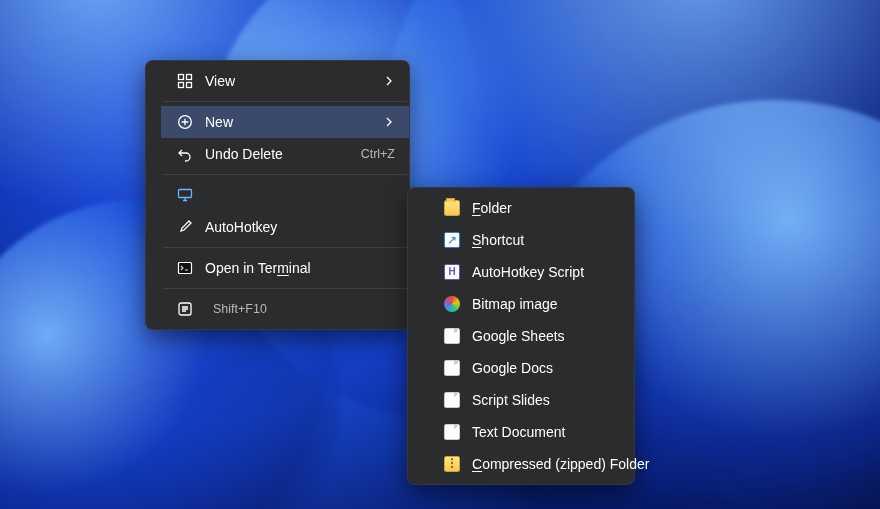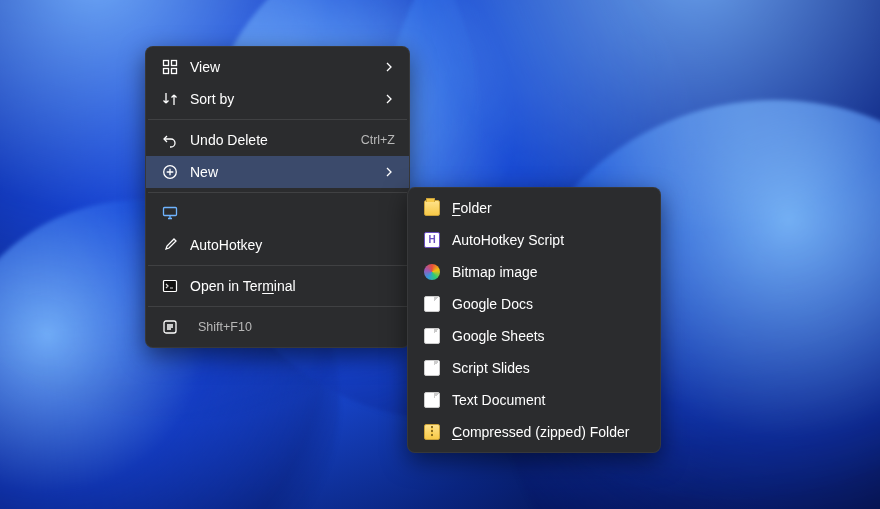--- a/index.html
+++ b/index.html
@@ -27,22 +27,22 @@
     position: absolute;
     background: #2b2c2e;
     border: 1px solid rgba(255,255,255,0.06);
     border-radius: 8px;
     box-shadow: 0 8px 24px rgba(0,0,0,0.5);
     color: #fff;
     font-size: 14px;
     padding: 4px 0;
     z-index: 10;
   }
-  .menu-main { left: 145px; top: 46px; width: 265px; }
-  .menu-sub  { left: 407px; top: 187px; width: 254px; z-index: 11; }
+  .menu-main { left: 145px; top: 60px; width: 265px; padding-left: 15px; }
+  .menu-sub  { left: 407px; top: 187px; width: 228px; z-index: 11; padding-left: 20px; }
 
   .item {
     display: flex; align-items: center;
     height: 32px;
     padding: 0 14px;
     position: relative;
     cursor: default;
   }
   .item.hover { background: #3b4a6b; }
   .item .icon-slot {
@@ -95,64 +95,50 @@
       </svg>
     </span>
     <span class="label">View</span>
     <span class="chev">
       <svg viewBox="0 0 10 10" fill="none" stroke="#fff" stroke-width="1.3">
           <path d="M3 1l4 4-4 4"></path>
         </svg>
     </span>
   </div>
 
-  <div class="item">
-    <span class="icon-slot">
-      <svg viewBox="0 0 16 16" fill="none" stroke="#fff" stroke-width="1.3">
-        <path d="M4 2v10m0 0l-2.5-2.5M4 12l2.5-2.5"></path>
-          <path d="M12 14V4m0 0l-2.5 2.5M12 4l2.5 2.5"></path>
-      </svg>
-    </span>
-    <span class="label">Sort by</span>
-    <span class="chev">
-      <svg viewBox="0 0 10 10" fill="none" stroke="#fff" stroke-width="1.3">
-          <path d="M3 1l4 4-4 4"></path>
-        </svg>
-    </span>
-  </div>
-
-
-  <div class="sep"></div>
-
-  <div class="item">
-    <span class="icon-slot">
-      <svg viewBox="0 0 16 16" fill="none" stroke="#fff" stroke-width="1.3">
-        <path d="M5 4L2 7l3 3"></path>
-          <path d="M2 7h7a4 4 0 0 1 0 8h-1"></path>
-      </svg>
-    </span>
-    <span class="label">Undo Delete</span>
-    <span class="shortcut">Ctrl+Z</span>
-  </div>
+
+
+  <div class="sep"></div>
 
   <div class="item hover">
     <span class="icon-slot">
       <svg viewBox="0 0 16 16" fill="none" stroke="#fff" stroke-width="1.3">
         <circle cx="8" cy="8" r="6.3"></circle>
           <path d="M8 4.7v6.6M4.7 8h6.6"></path>
       </svg>
     </span>
     <span class="label">New</span>
     <span class="chev">
       <svg viewBox="0 0 10 10" fill="none" stroke="#fff" stroke-width="1.3">
           <path d="M3 1l4 4-4 4"></path>
         </svg>
     </span>
   </div>
 
+  <div class="item">
+    <span class="icon-slot">
+      <svg viewBox="0 0 16 16" fill="none" stroke="#fff" stroke-width="1.3">
+        <path d="M5 4L2 7l3 3"></path>
+          <path d="M2 7h7a4 4 0 0 1 0 8h-1"></path>
+      </svg>
+    </span>
+    <span class="label">Undo Delete</span>
+    <span class="shortcut">Ctrl+Z</span>
+  </div>
+
   <div class="sep"></div>
 
   <div class="item">
     <span class="icon-slot">
       <svg viewBox="0 0 16 16" fill="none" stroke="#6fb4ff" stroke-width="1.3">
         <rect x="1.5" y="2.5" width="13" height="8" rx="1"></rect>
           <path d="M6 13.5h4M8 10.5v3"></path>
       </svg>
     </span>
   </div>
@@ -194,53 +180,59 @@
 
 <div class="context-menu menu-sub">
 
   <div class="item">
     <span class="icon-slot">
         <span class="fi fi-folder"></span>
       </span>
     <span class="label"><span class="underline-letter">F</span>older</span>
   </div>
 
+  <div class="item">
+    <span class="icon-slot">
+        <span class="fi fi-shortcut"></span>
+      </span>
+    <span class="label"><span class="underline-letter">S</span>hortcut</span>
+  </div>
 
   <div class="item">
     <span class="icon-slot">
         <span class="fi fi-ahk"></span>
       </span>
     <span class="label">AutoHotkey Script</span>
   </div>
 
   <div class="item">
     <span class="icon-slot">
         <span class="fi fi-bmp"></span>
       </span>
     <span class="label">Bitmap image</span>
   </div>
 
   <div class="item">
     <span class="icon-slot">
         <span class="fi fi-page"></span>
       </span>
+    <span class="label">Google Sheets</span>
+  </div>
+
+  <div class="item">
+    <span class="icon-slot">
+        <span class="fi fi-page"></span>
+      </span>
     <span class="label">Google Docs</span>
   </div>
 
   <div class="item">
     <span class="icon-slot">
         <span class="fi fi-page"></span>
       </span>
-    <span class="label">Google Sheets</span>
-  </div>
-
-  <div class="item">
-    <span class="icon-slot">
-        <span class="fi fi-page"></span>
-      </span>
     <span class="label">Script Slides</span>
   </div>
 
   <div class="item">
     <span class="icon-slot">
         <span class="fi fi-page"></span>
       </span>
     <span class="label">Text Document</span>
   </div>
 

